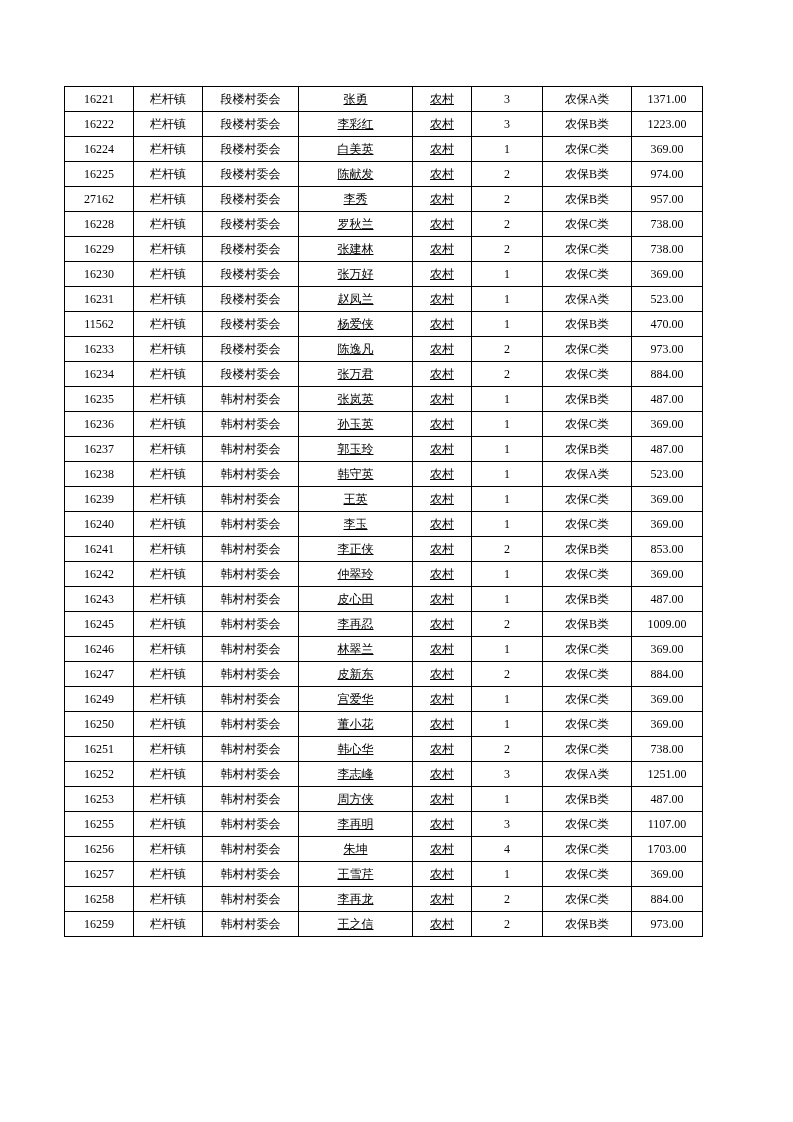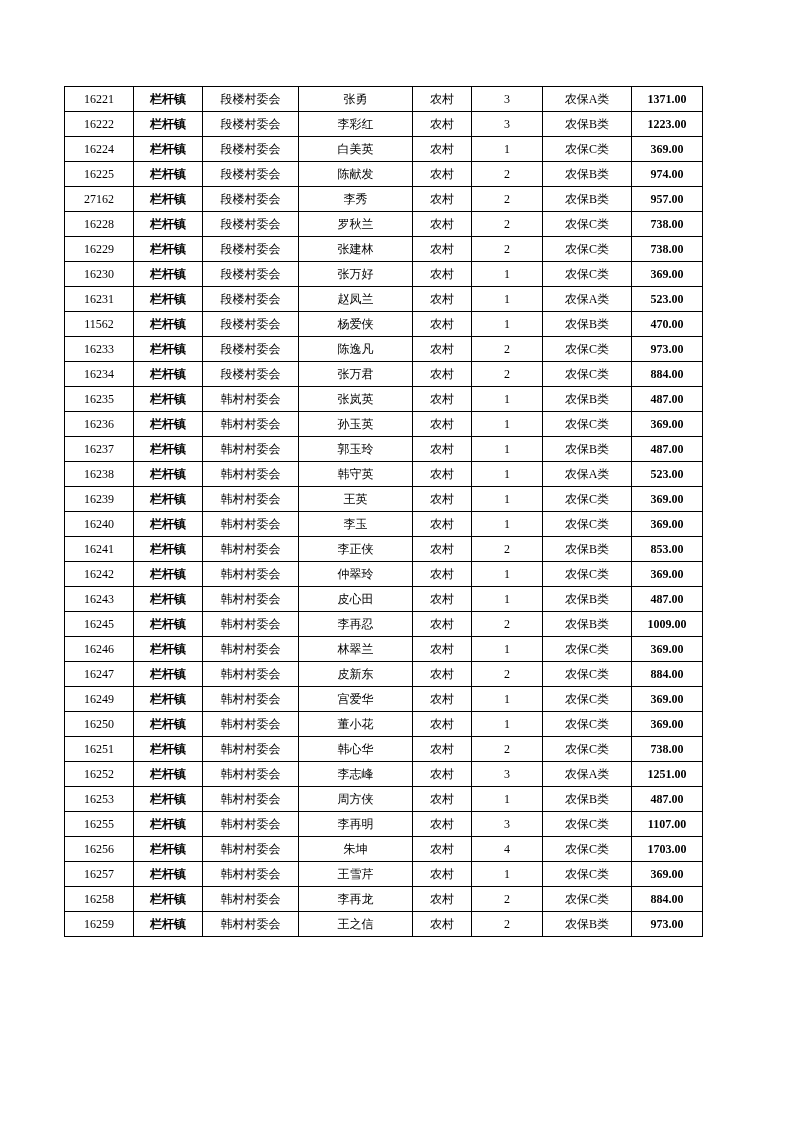--- a/index.html
+++ b/index.html
@@ -33,27 +33,27 @@
     border: 1px solid #000000;
     height: 24px;
     text-align: center;
     vertical-align: middle;
     padding: 0 2px;
     overflow: hidden;
     white-space: nowrap;
   }
   
   .col-0 { width: 64px; }   
-  .col-1 { width: 64px; font-weight: bold; }   
+  .col-1 { width: 64px; }   
   .col-2 { width: 91px; }   
-  .col-3 { width: 109px; }  
-  .col-4 { width: 54px; }   
+  .col-3 { width: 109px; text-decoration: underline; }  
+  .col-4 { width: 54px; text-decoration: underline; }   
   .col-5 { width: 66px; }   
   .col-6 { width: 84px; }   
-  .col-7 { width: 66px; font-weight: bold; }   
+  .col-7 { width: 66px; }   
 </style>
 </head>
 <body>
 
 <div class="page">
   <table class="data-table">
     <colgroup>
       <col class="col-0">
       <col class="col-1">
       <col class="col-2">

